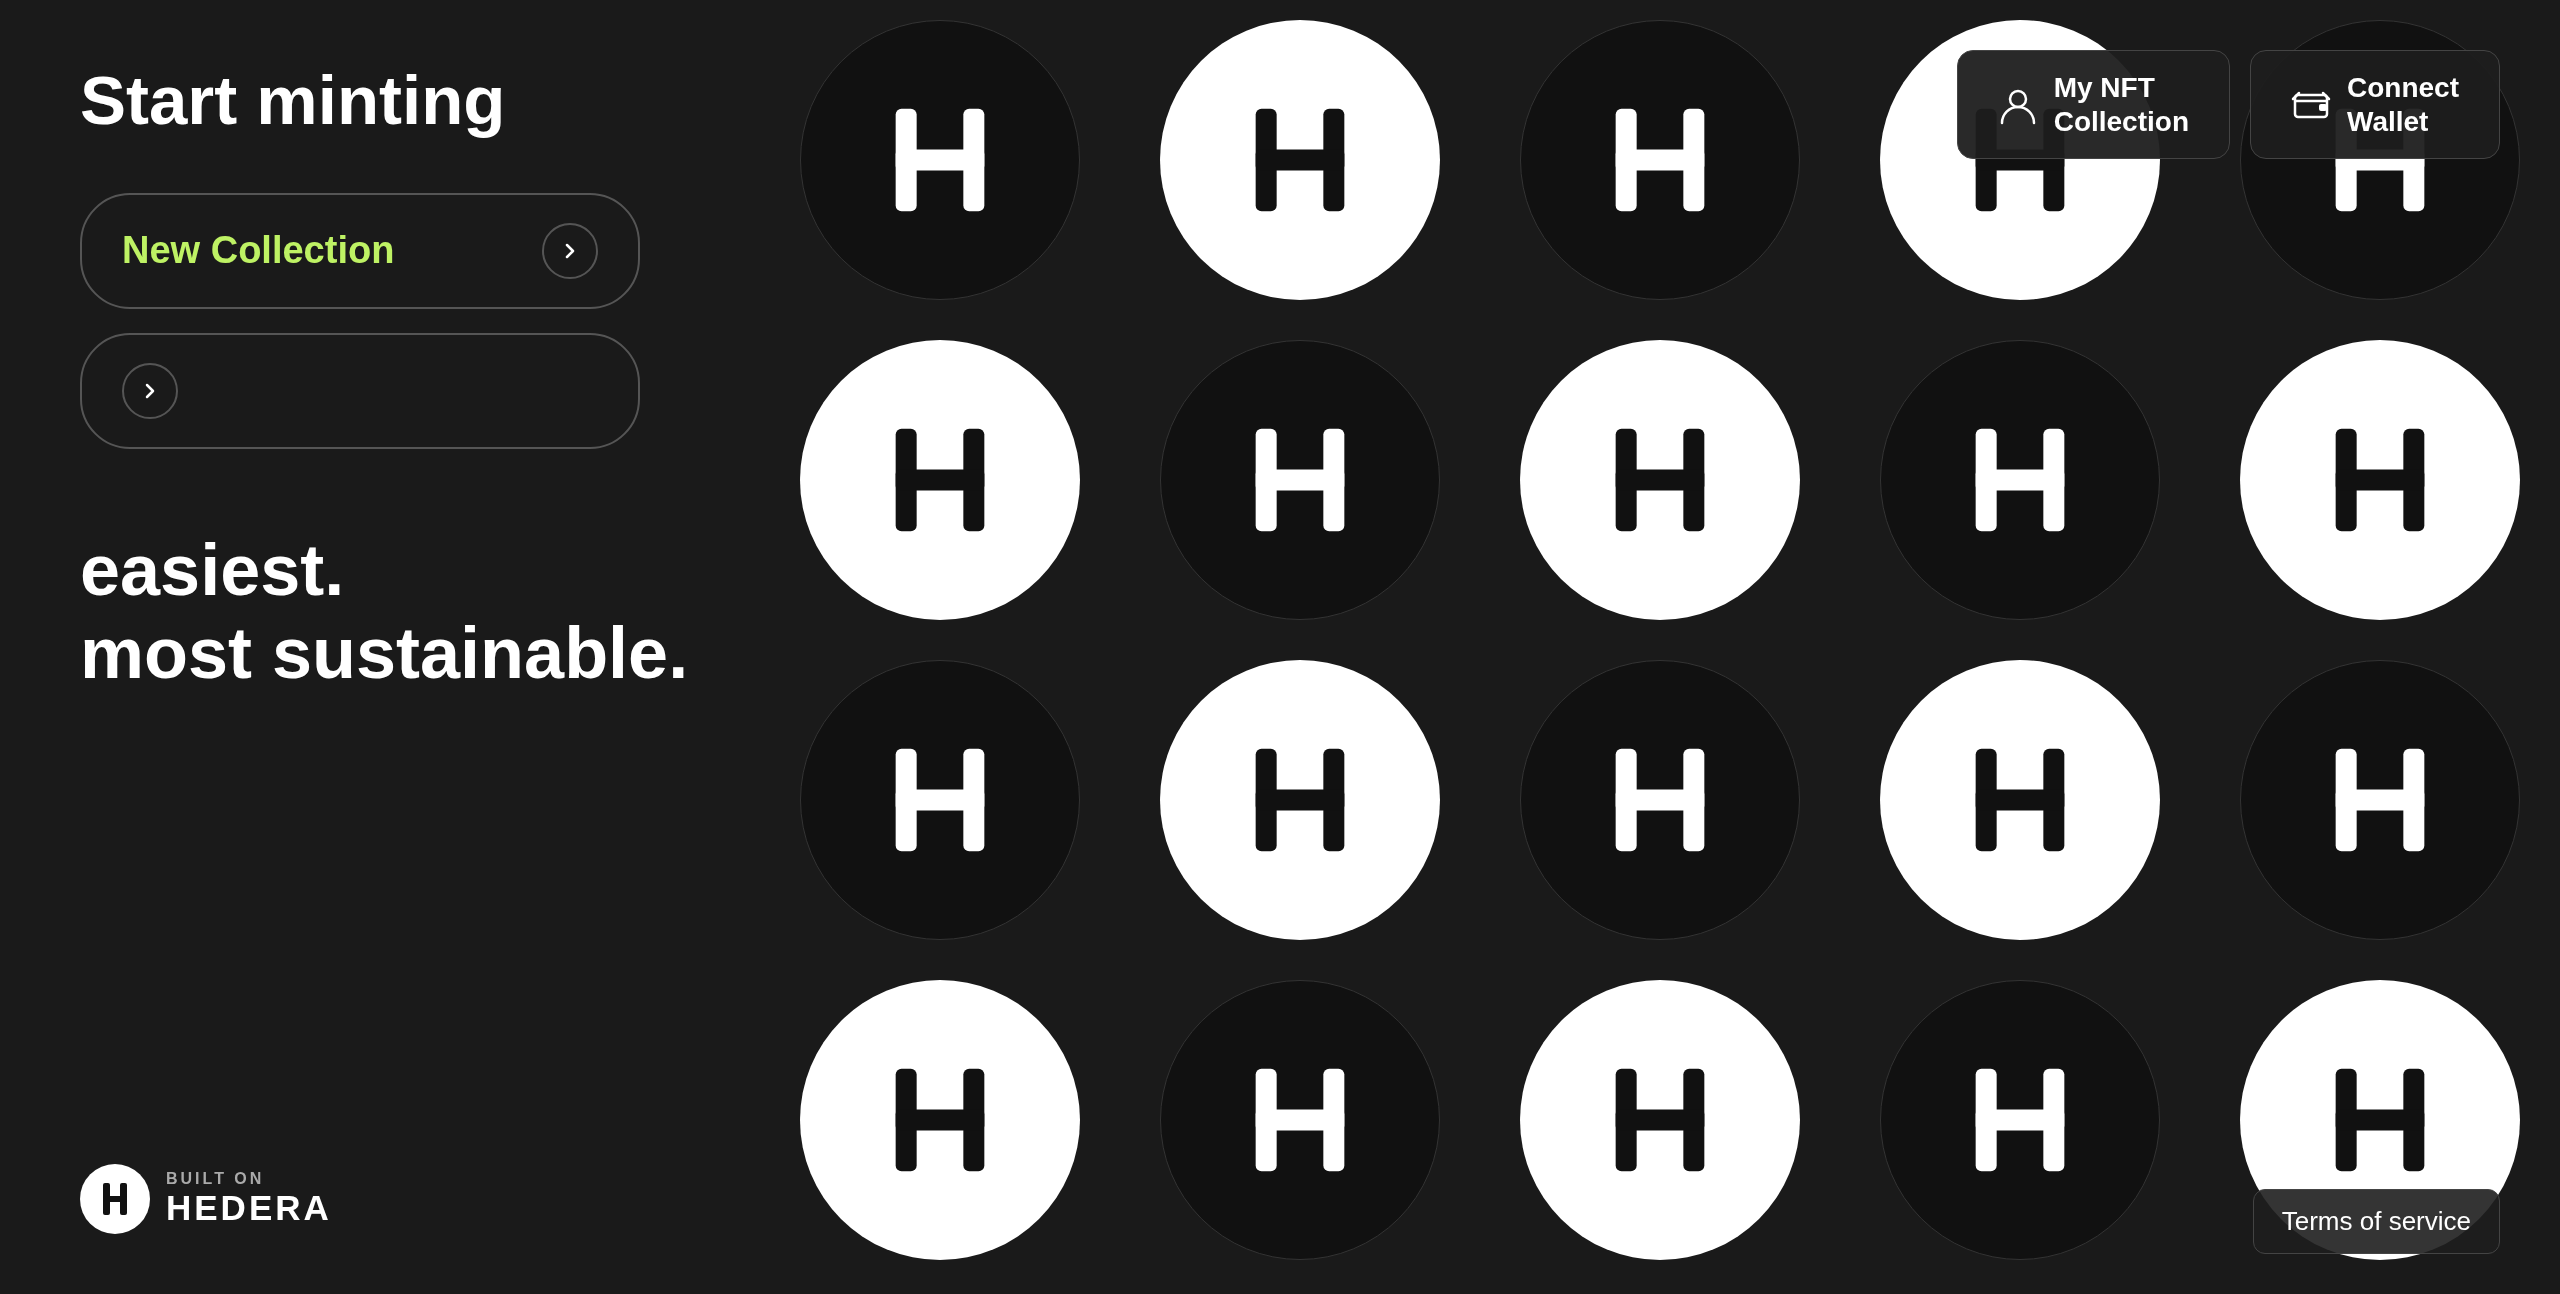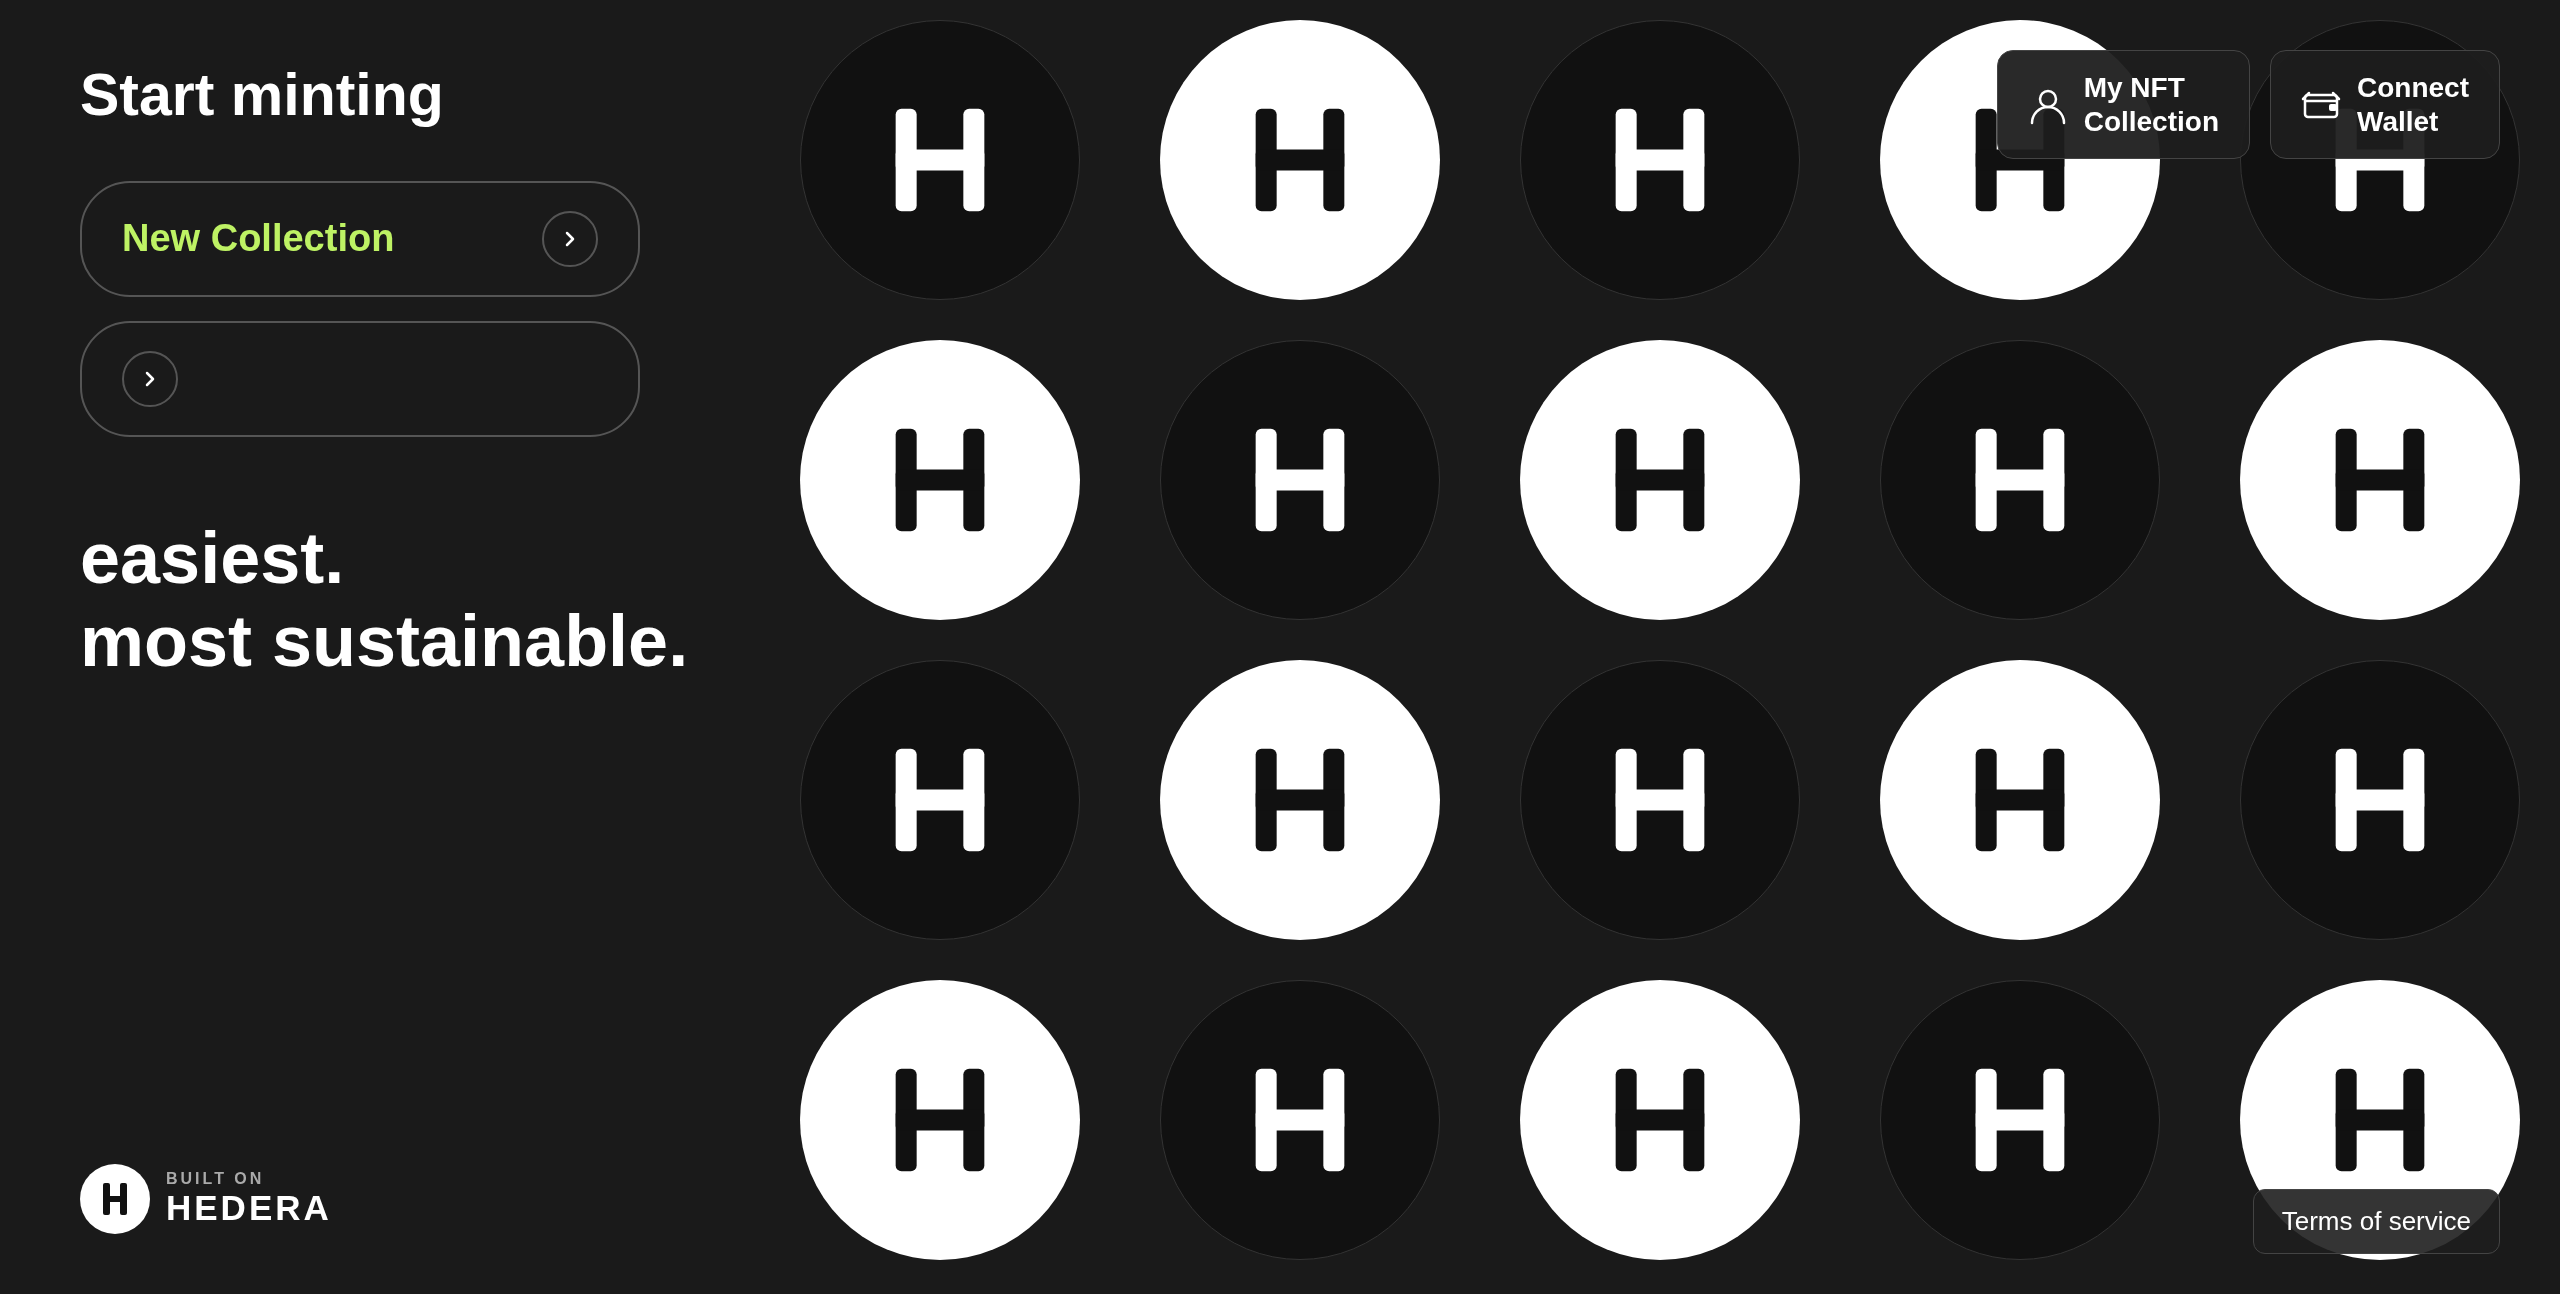--- a/index.html
+++ b/index.html
@@ -43,21 +43,21 @@
     .logo-wordmark {
       font-size: 64px;
       font-weight: 800;
       color: #ffffff;
       letter-spacing: -1px;
       line-height: 1;
       margin-top: -10px;
     }
 
     .tagline {
-      font-size: 59px;
+      font-size: 69px;
       font-weight: 700;
       color: #ffffff;
       line-height: 1.2;
       margin-bottom: 50px;
     }
 
     .buttons-container {
       display: flex;
       flex-direction: column;
       gap: 24px;
@@ -180,21 +180,21 @@
       z-index: 20;
     }
 
     .nav-button {
       display: flex;
       align-items: center;
       gap: 16px;
       background: rgba(30, 30, 30, 0.95);
       border: 1px solid #444;
       border-radius: 16px;
-      padding: 20px 30px;
+      padding: 20px 40px;
       color: #ffffff;
       font-size: 28px;
       font-weight: 600;
       cursor: pointer;
     }
 
     .nav-icon {
       width: 40px;
       height: 40px;
     }

